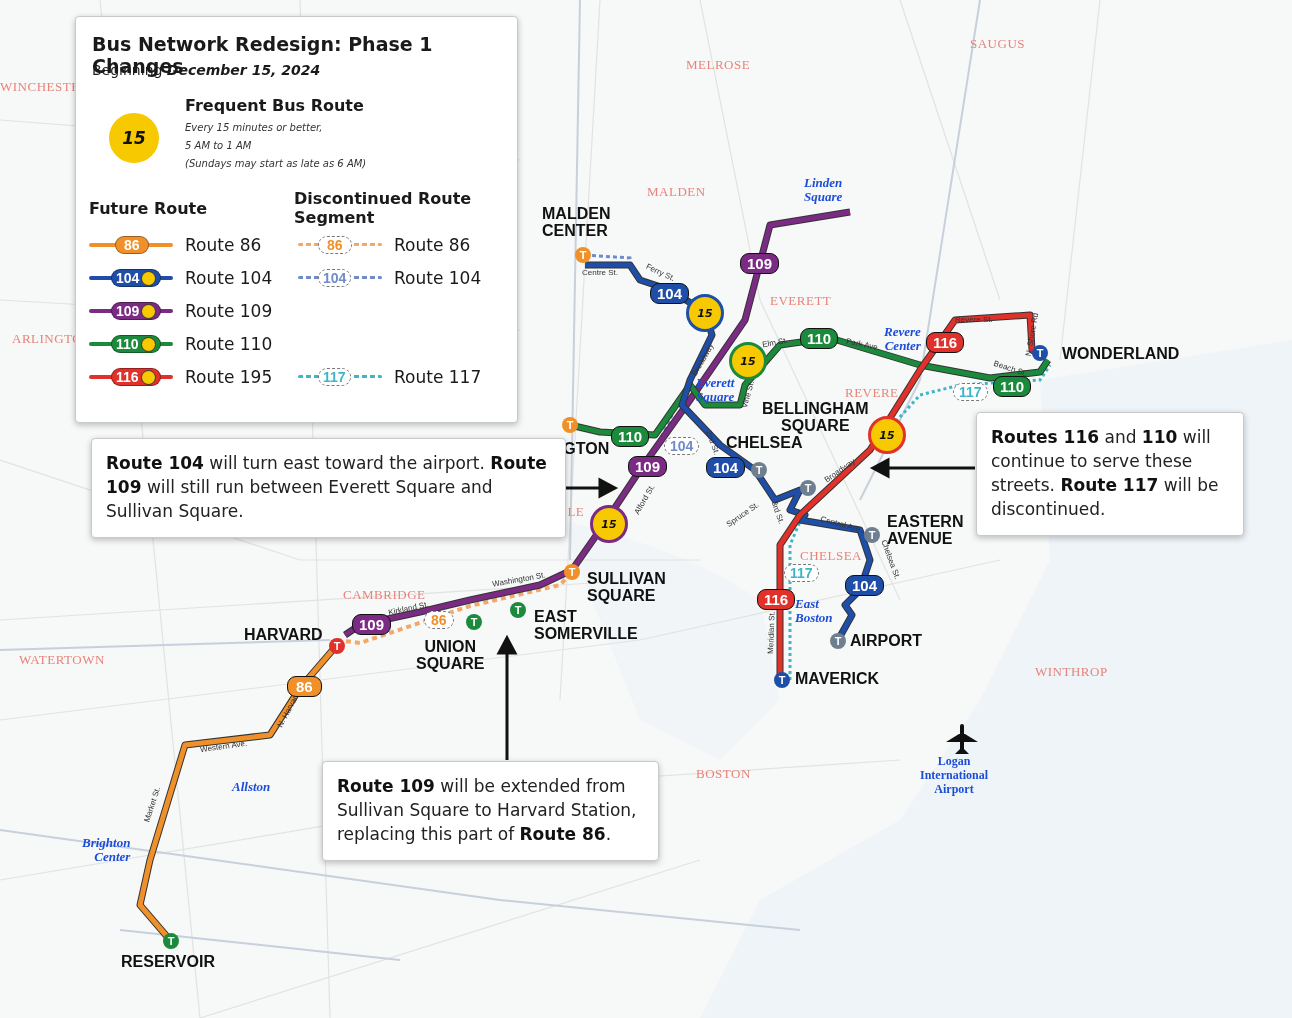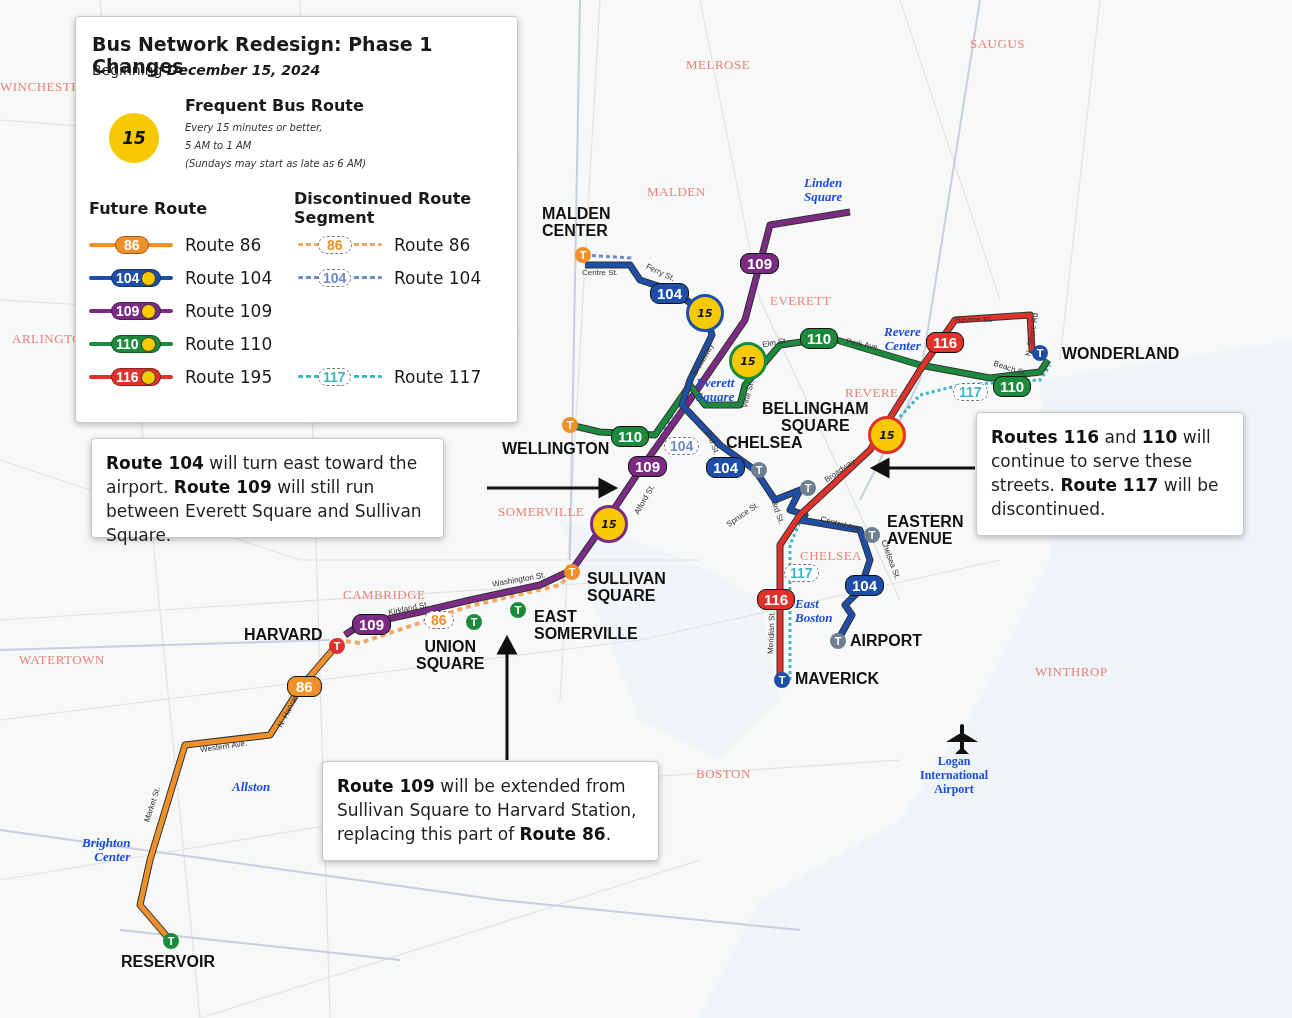--- a/index.html
+++ b/index.html
@@ -352,21 +352,21 @@
     </div>
     <div class="lg-row" style="left:222px;top:348px;">
       <div class="swatch">
           <div class="ln" style="background:repeating-linear-gradient(90deg,#3fb6c8 0 5px,transparent 5px 8px);height:3px;"></div>
           <div class="pill dash" style="color:#3fb6c8;left:20px;">117</div>
         </div>
       <span class="lg-label">Route 117</span>
     </div>
   </div>
 
-  <div class="panel callout" style="left:91px;top:438px;width:353px;height:100px;">
+  <div class="panel callout" style="left:91px;top:438px;width:475px;height:100px;">
     <b>Route 104</b><span> will turn east toward the airport. </span><b>Route 109</b><span> will still run between Everett Square and Sullivan Square.</span>
   </div>
 
   <div class="panel callout" style="left:976px;top:412px;width:268px;height:124px;">
     <b>Routes 116</b><span> and </span><b>110</b><span> will continue to serve these streets. </span><b>Route 117</b><span> will be discontinued.</span>
   </div>
 
   <div class="panel callout" style="left:322px;top:761px;width:337px;height:100px;">
     <b>Route 109</b><span> will be extended from Sullivan Square to Harvard Station, replacing this part of </span><b>Route 86</b><span>.</span>
   </div>

